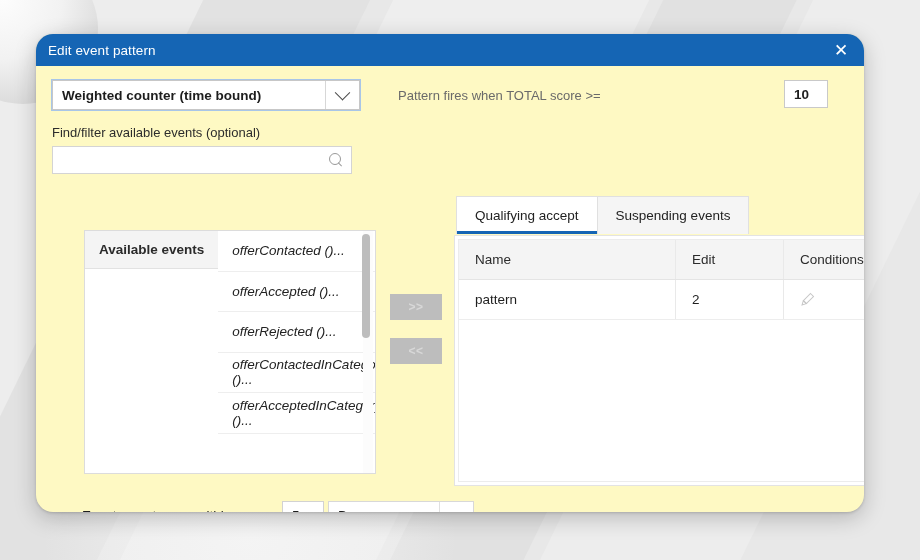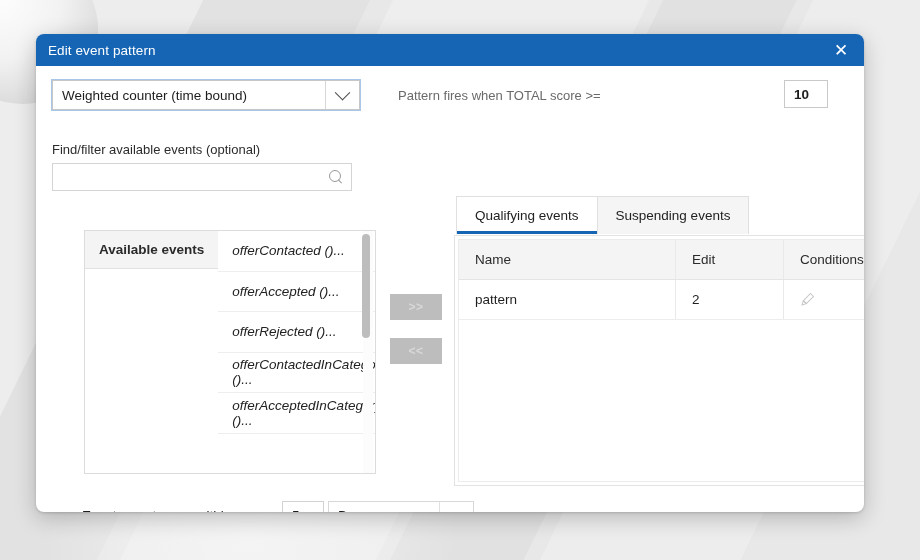--- a/index.html
+++ b/index.html
@@ -48,22 +48,22 @@
     width: 420px; height: 330px;
     border-radius: 50%;
     background: radial-gradient(ellipse at 50% 40%, #f4f4f4 0%, rgba(235,235,235,0) 70%);
   }
 
   
   #dialog {
     position: absolute;
     left: 36px; top: 34px;
     width: 828px; height: 478px;
-    background: #ffffff;
-    border-radius: 8px;
+    background: #fef9c3;
+    border-radius: 17px;
     box-shadow: 0 6px 22px rgba(0,0,0,.22), 0 1px 3px rgba(0,0,0,.16);
     overflow: hidden;
   }
 
   .titlebar {
     height: 32px;
     background: #1565b4;
     color: #ffffff;
     display: flex;
     align-items: center;
@@ -102,20 +102,21 @@
     outline-offset: 0px;
   }
   .combo .value {
     flex: 1;
     display: flex; align-items: center;
     padding: 0 9px;
     font-size: 13.5px;
     color: #1d1d1d;
     white-space: nowrap;
     overflow: hidden;
+    font-weight: bold;
   }
   .combo .arrow {
     width: 34px;
     border-left: 1px solid #d7d7d7;
     display: flex; align-items: center; justify-content: center;
   }
   .chev {
     width: 11px; height: 11px;
     border-right: 1.6px solid #4a4a4a;
     border-bottom: 1.6px solid #4a4a4a;
@@ -136,21 +137,21 @@
     background: #fff;
     display: flex; align-items: center;
     padding-left: 9px;
     font-size: 13.5px;
     font-weight: bold;
     color: #1d1d1d;
   }
 
   
   .filter-label {
-    margin-top: 32px;
+    margin-top: 15px;
     font-size: 13px;
     color: #2c2c2c;
   }
   .search-wrap {
     margin-top: 6px;
     width: 300px; height: 28px;
     border: 1px solid #d4d4d4;
     background: #fff;
     display: flex; align-items: center;
     padding: 0 8px;
@@ -423,21 +424,21 @@
         </div>
       </div>
     </div>
 
     <div class="xfer">
       <div class="xfer-btn">&gt;&gt;</div>
       <div class="xfer-btn">&lt;&lt;</div>
     </div>
 
     <div class="tabs">
-      <div class="tab active">Qualifying events</div>
+      <div class="tab active">Qualifying accept</div>
       <div class="tab">Suspending events</div>
     </div>
 
     <div class="grid-panel">
       <div class="grid-inner">
         <div class="grid-head">
           <div class="c-name">Name</div>
           <div class="c-score">Edit</div>
           <div class="c-cond">Conditions</div>
         </div>

